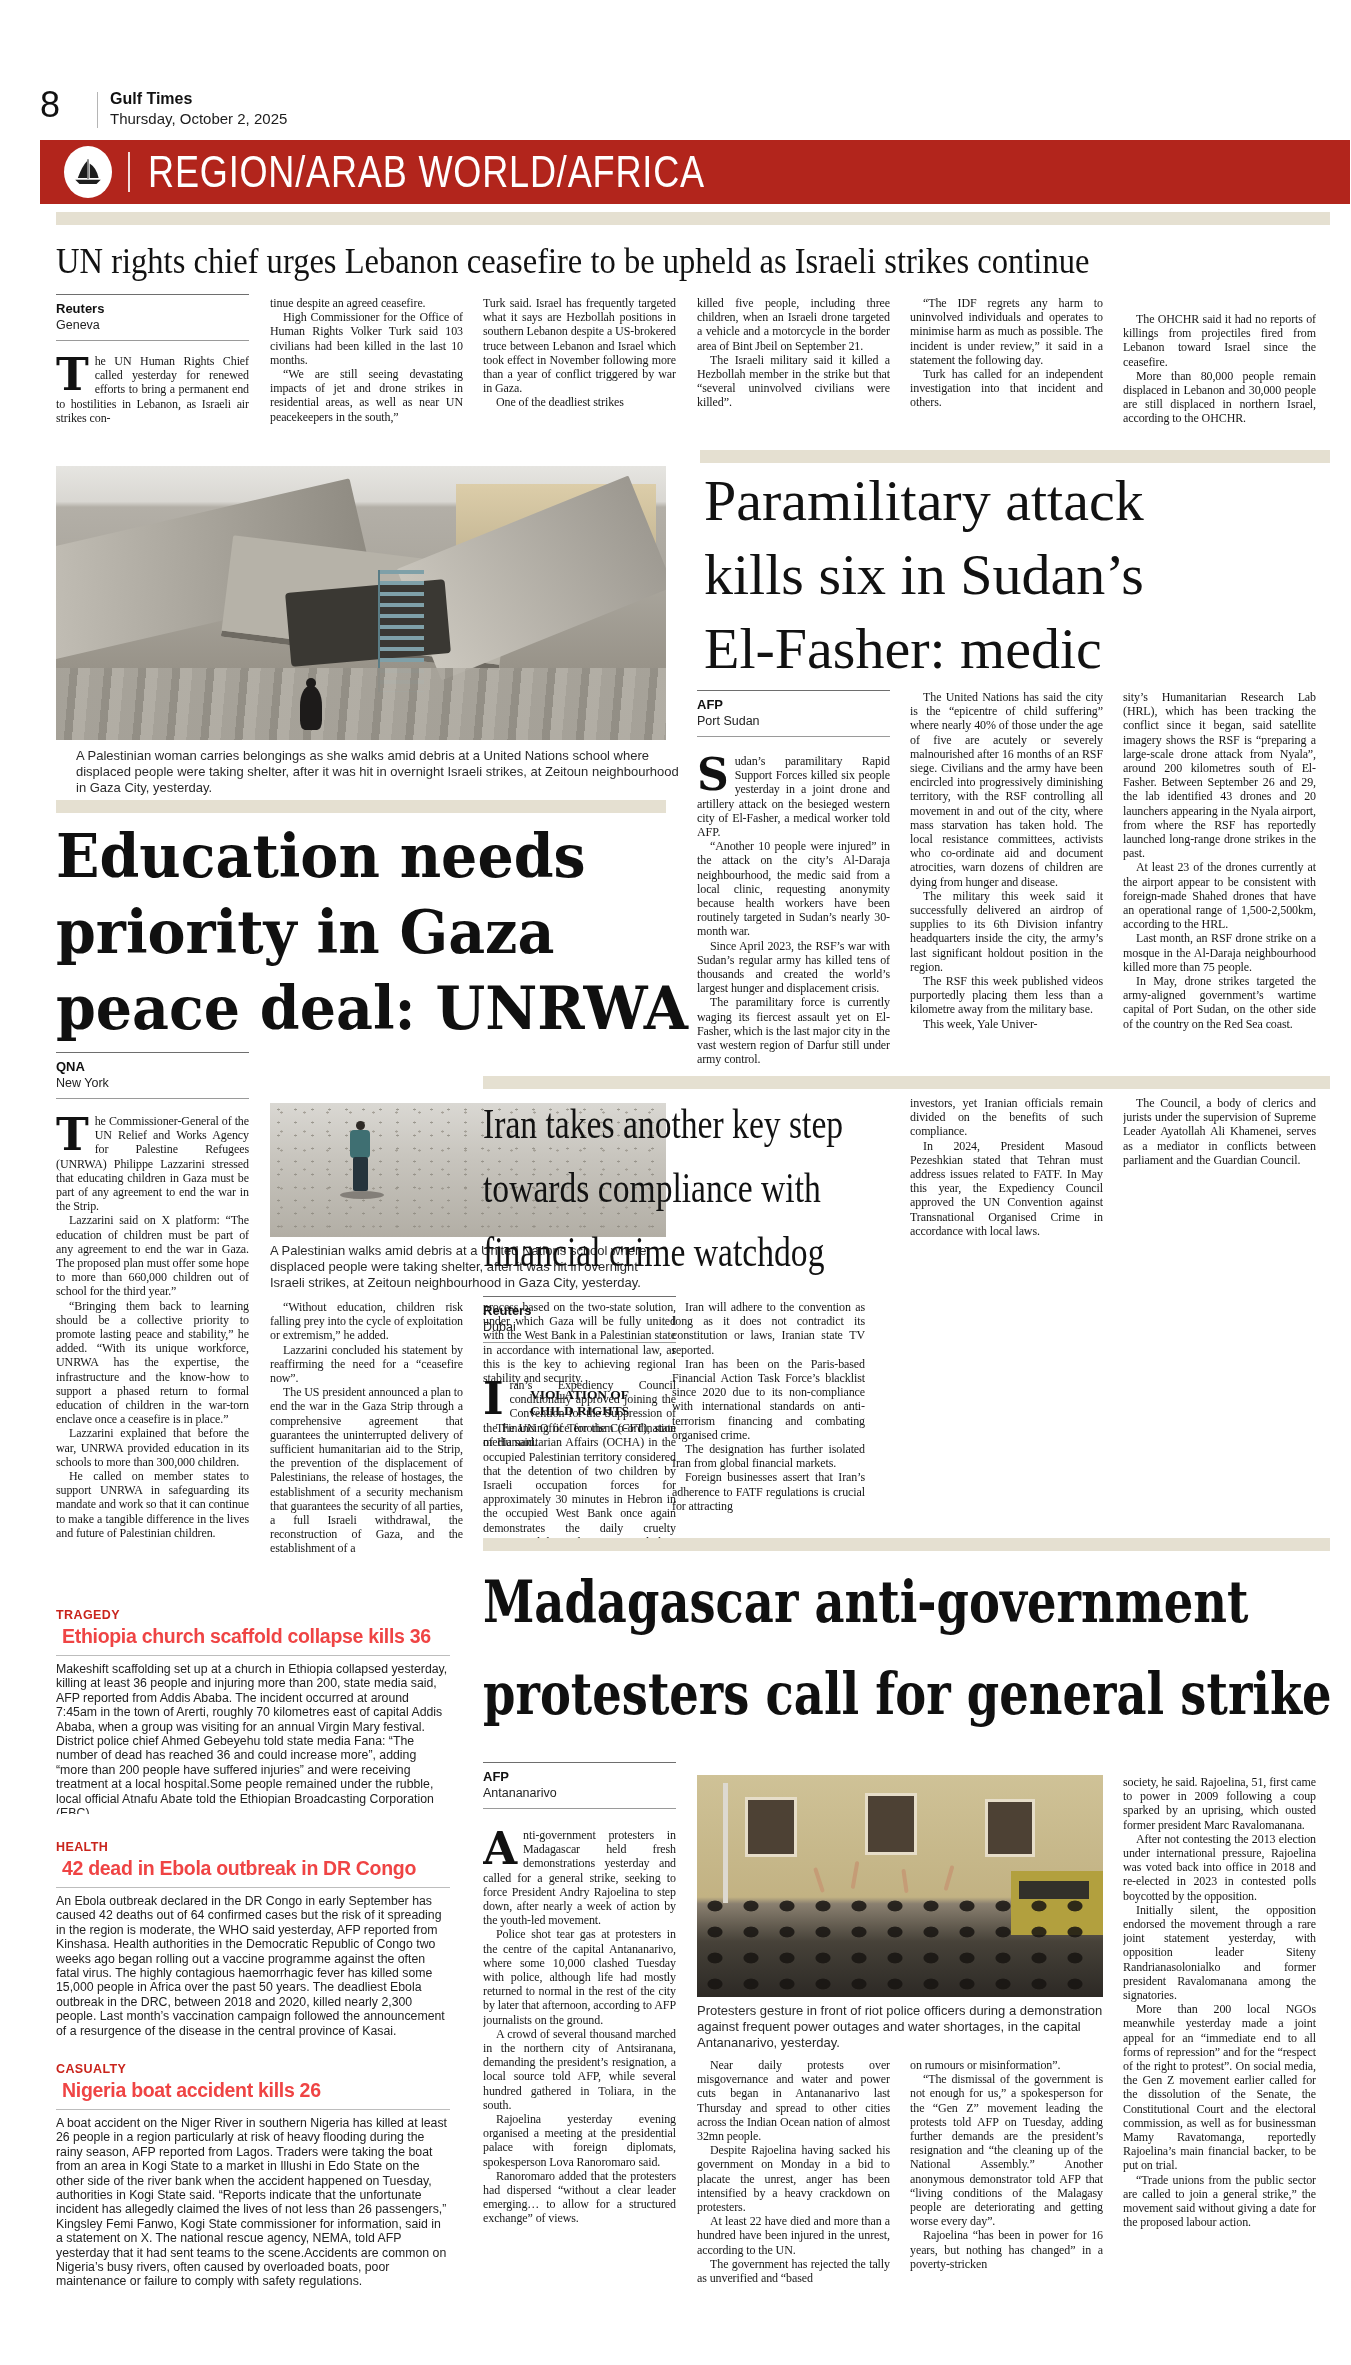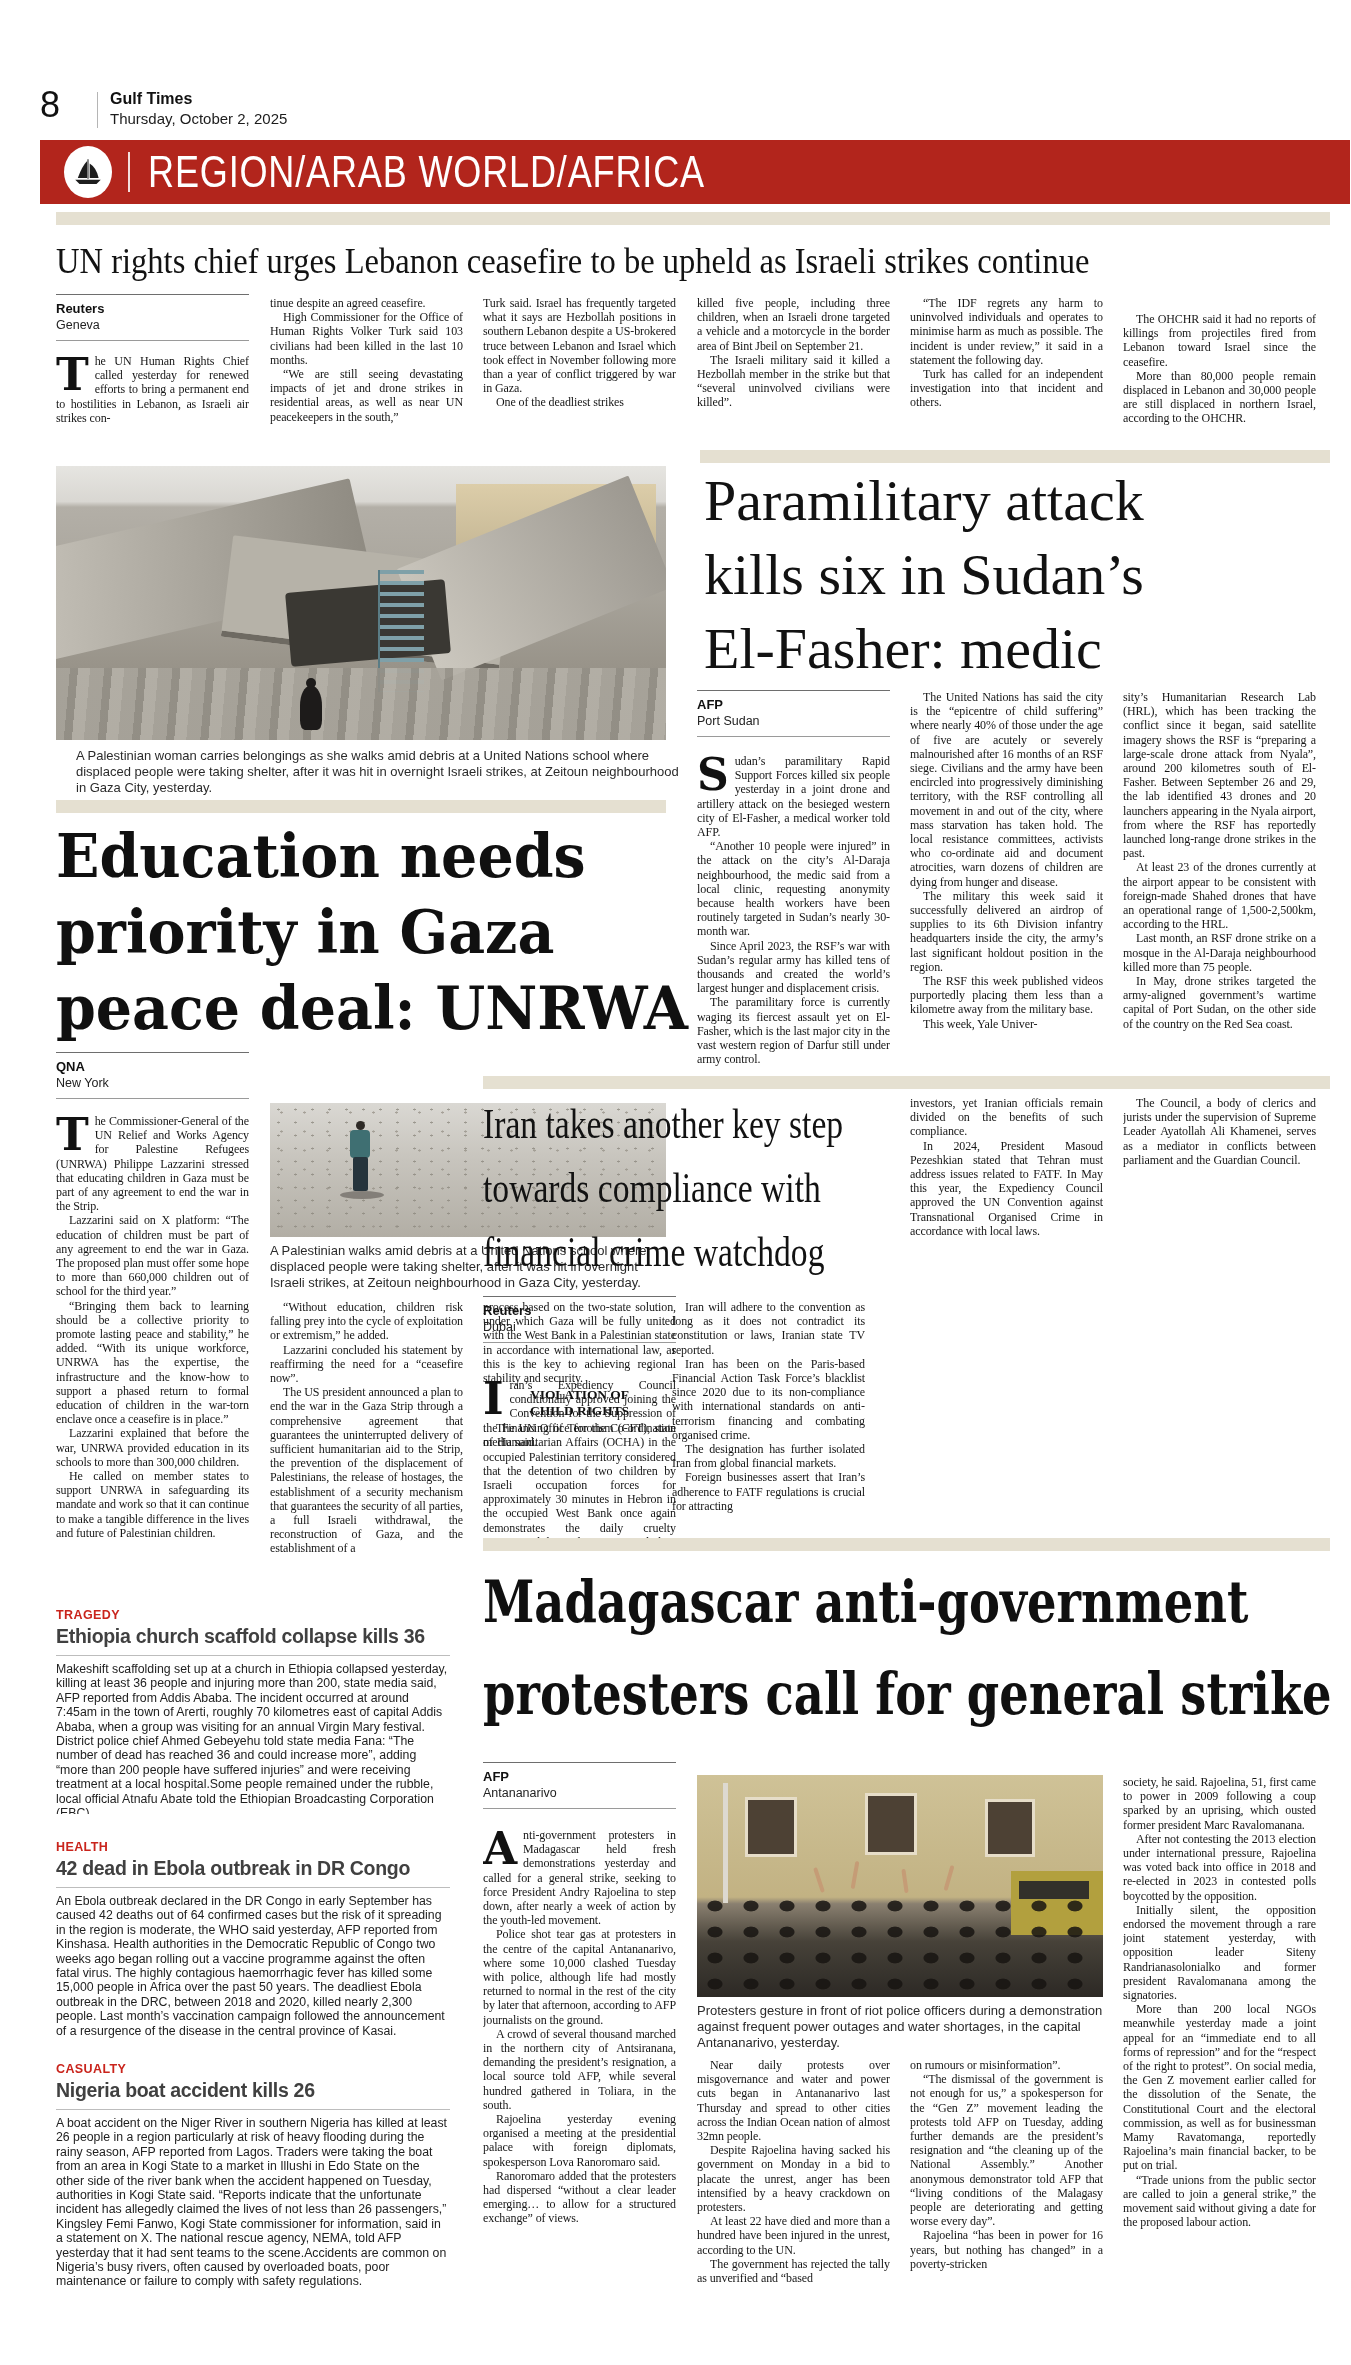--- a/index.html
+++ b/index.html
@@ -45,21 +45,21 @@
   .dropcap > div:first-child > p:first-child::first-letter{
       float:left;font-family:"DejaVu Serif",serif;font-weight:700;
       font-size:44px;line-height:35px;padding:3px 6px 0 0;color:#111;}
   .subhead{font:700 13.5px/16px "Liberation Serif",serif;text-align:center;color:#111;margin:2px 0;}
 
   
   .caption{font:400 13px/16px "Liberation Sans",sans-serif;color:#2b2b2b;text-align:left;}
 
   
   .brief-label{font:700 12.5px "Liberation Sans",sans-serif;color:#c9241c;letter-spacing:.4px;}
-  .brief-hl{font:700 19.5px "Liberation Sans",sans-serif;color:#404040;letter-spacing:-.3px;white-space:nowrap;}
+  .brief-hl{font:700 19.5px "Liberation Sans",sans-serif;color:#ef4444;letter-spacing:-.3px;white-space:nowrap;margin-left:6px;}
   .brief-rule{height:1px;background:#bdbdbd;}
   .brief-body{font:400 12.3px/14.4px "Liberation Sans",sans-serif;color:#222;text-align:left;overflow:hidden;}
 
   
   .photo{overflow:hidden;}
   .ph1{background:linear-gradient(180deg,#e6e5e1 0%,#d9d7d2 13%,#b3afa7 15%,#a8a49b 45%,#99948a 72%,#8d887e 100%);}
   .ph1-bldg{background:linear-gradient(180deg,#dccda9,#c4b694);}
   .ph1-slab{border-radius:2px;}
   .ph1-void{background:#3a3833;border-radius:4px;}
   .stairs{background:repeating-linear-gradient(180deg,#7fa0a8 0 4px,transparent 4px 11px);border-left:2px solid #5a7c85;}

